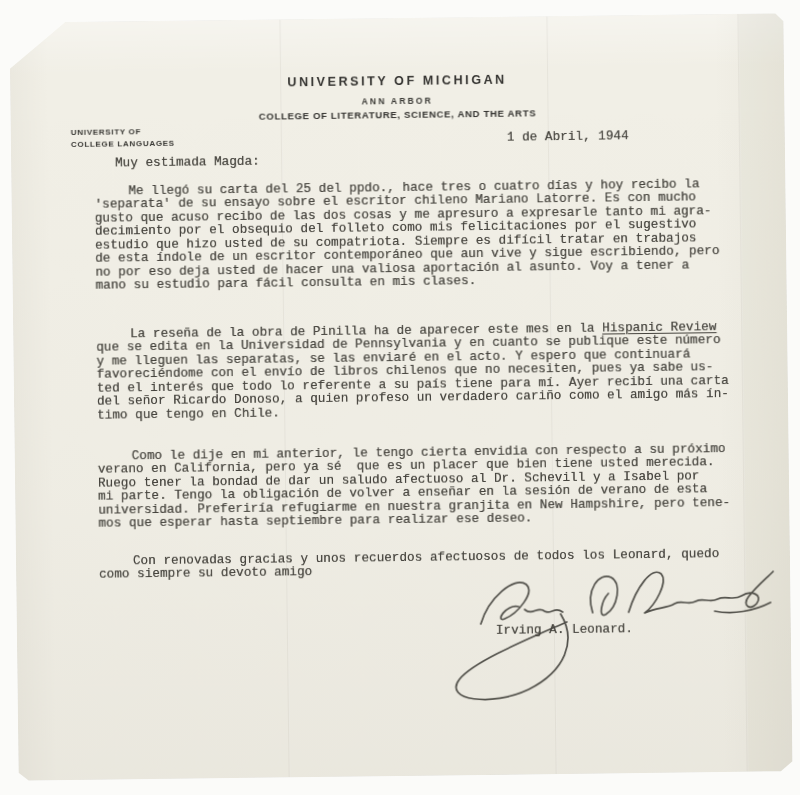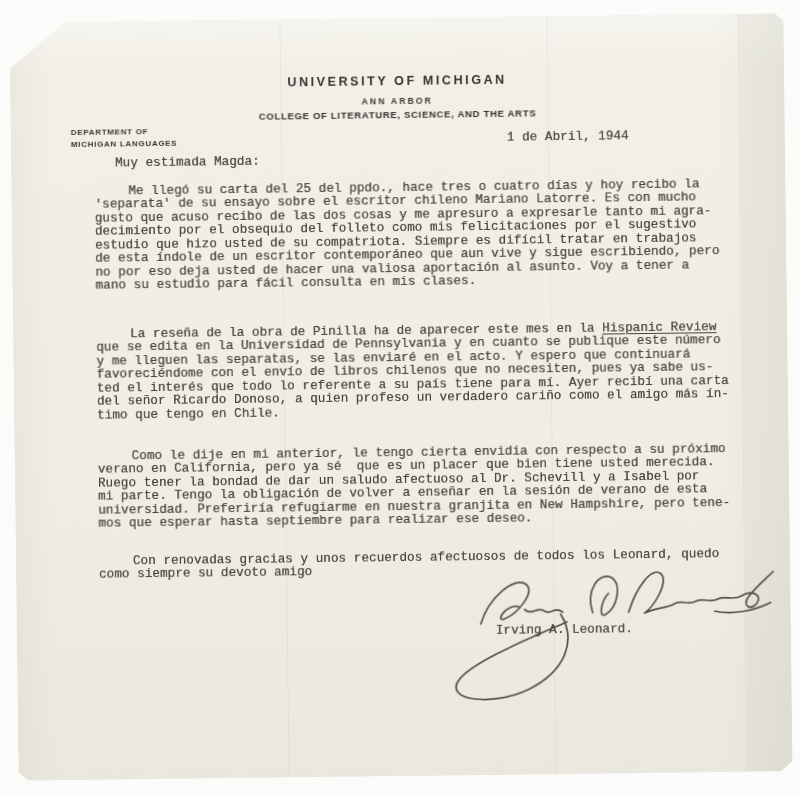--- a/index.html
+++ b/index.html
@@ -88,22 +88,22 @@
 
     <div class="fold f1"></div>
     <div class="fold f2"></div>
     <div class="edge-tone"></div>
     <div class="fold f3"></div>
 
     <div class="lh lh-univ">UNIVERSITY OF MICHIGAN</div>
     <div class="lh lh-city">ANN ARBOR</div>
     <div class="lh lh-college">COLLEGE OF LITERATURE, SCIENCE, AND THE ARTS</div>
     <div class="lh-dept">
-      <div>DEPARTMENT OF</div>
-      <div>MICHIGAN LANGUAGES</div>
+      <div>UNIVERSITY OF</div>
+      <div>COLLEGE LANGUAGES</div>
     </div>
 
     <div class="tw date">1 de Abril, 1944</div>
     <div class="tw salutation">Muy estimada Magda:</div>
 
     <div class="tw para p1">Me llegó su carta del 25 del ppdo., hace tres o cuatro días y hoy recibo la<br>'separata' de su ensayo sobre el escritor chileno Mariano Latorre. Es con mucho<br>gusto que acuso recibo de las dos cosas y me apresuro a expresarle tanto mi agra-<br>decimiento por el obsequio del folleto como mis felicitaciones por el sugestivo<br>estudio que hizo usted de su compatriota. Siempre es difícil tratar en trabajos<br>de esta índole de un escritor contemporáneo que aun vive y sigue escribiendo, pero<br>no por eso deja usted de hacer una valiosa aportación al asunto. Voy a tener a<br>mano su estudio para fácil consulta en mis clases.</div>
     <div class="tw para p2">La reseña de la obra de Pinilla ha de aparecer este mes en la <u>Hispanic Review</u><br>que se edita en la Universidad de Pennsylvania y en cuanto se publique este número<br>y me lleguen las separatas, se las enviaré en el acto. Y espero que continuará<br>favoreciéndome con el envío de libros chilenos que no necesiten, pues ya sabe us-<br>ted el interés que todo lo referente a su país tiene para mí. Ayer recibí una carta<br>del señor Ricardo Donoso, a quien profeso un verdadero cariño como el amigo más ín-<br>timo que tengo en Chile.</div>
     <div class="tw para p3">Como le dije en mi anterior, le tengo cierta envidia con respecto a su próximo<br>verano en California, pero ya sé  que es un placer que bien tiene usted merecida.<br>Ruego tener la bondad de dar un saludo afectuoso al Dr. Schevill y a Isabel por<br>mi parte. Tengo la obligación de volver a enseñar en la sesión de verano de esta<br>universidad. Preferiría refugiarme en nuestra granjita en New Hampshire, pero tene-<br>mos que esperar hasta septiembre para realizar ese deseo.</div>
     <div class="tw para p4">Con renovadas gracias y unos recuerdos afectuosos de todos los Leonard, quedo<br>como siempre su devoto amigo</div>
 

